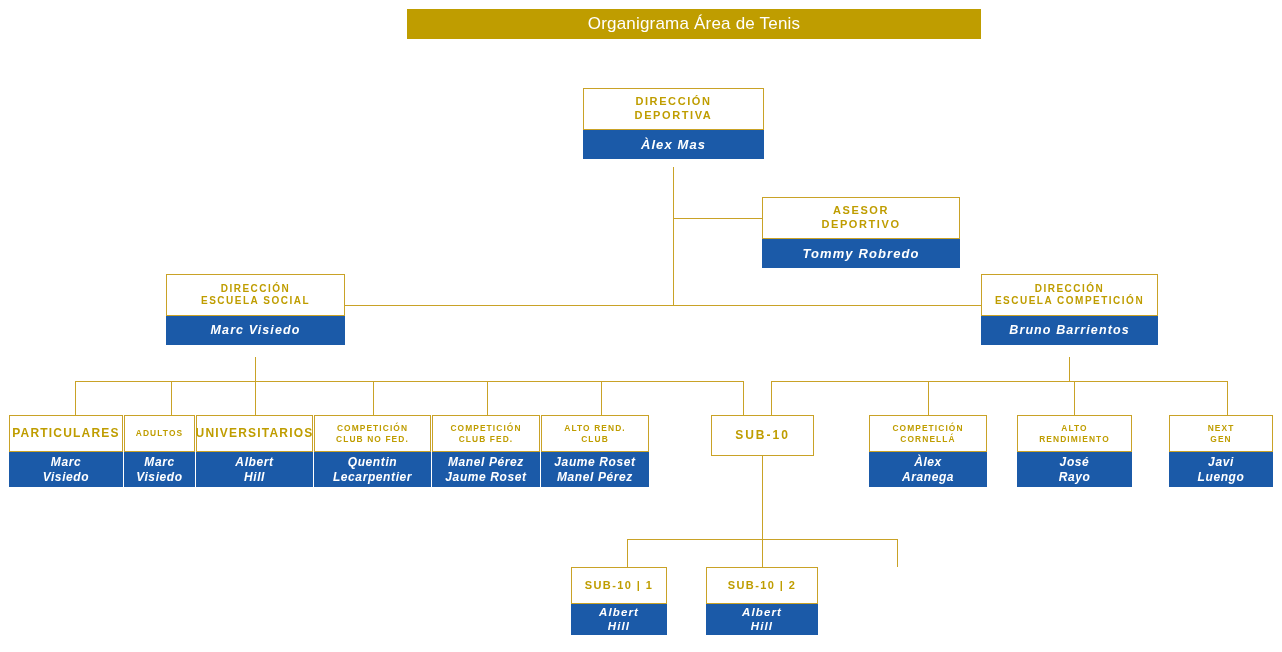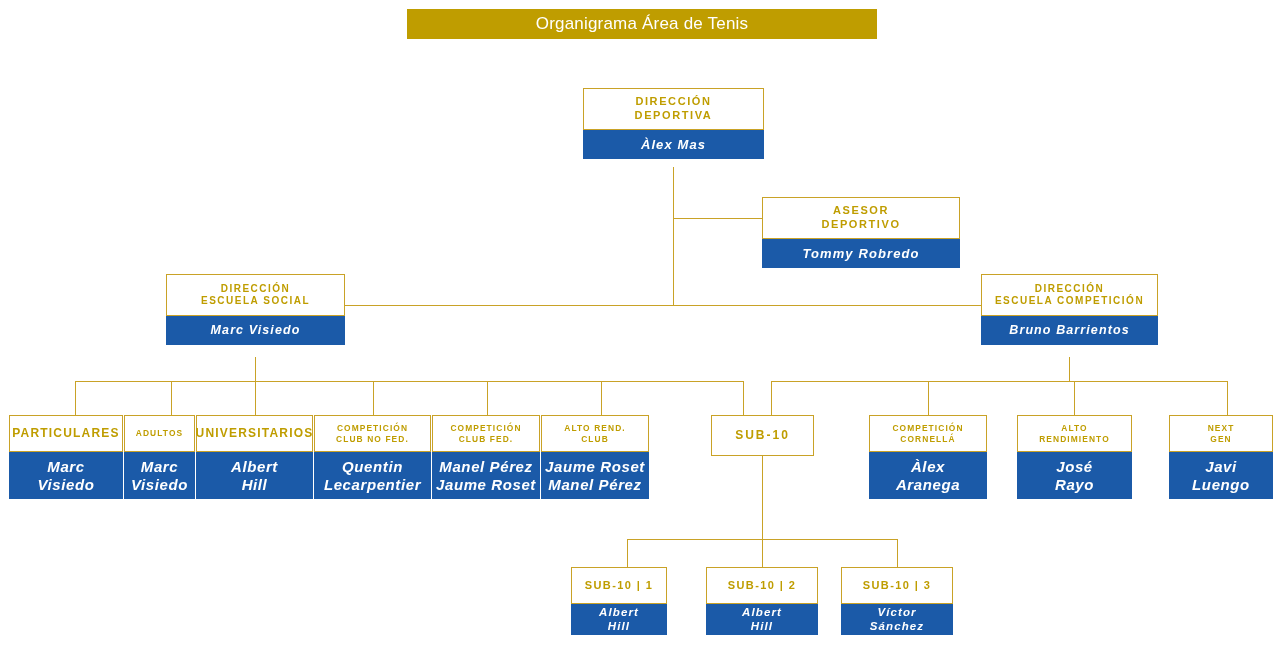--- a/index.html
+++ b/index.html
@@ -18,21 +18,21 @@
     width: 1282px;
     height: 652px;
     background: #ffffff;
   }
 
   
   .title-banner {
     position: absolute;
     left: 407px;
     top: 9px;
-    width: 470px;
+    width: 574px;
     height: 30px;
     background: #bf9d00;
     color: #ffffff;
     font-size: 17px;
     line-height: 30px;
     text-align: center;
     letter-spacing: 0.2px;
     white-space: nowrap;
   }
 
@@ -77,21 +77,21 @@
   .node-head span, .node-name span { display: block; white-space: pre-line; }
 
   
   .lvl1 .node-head { font-size: 11px; height: 42px; }
   .lvl1 .node-name { font-size: 13px; height: 29px; }
 
   .lvl2 .node-head { font-size: 10px; height: 42px; letter-spacing: 1.5px; }
   .lvl2 .node-name { font-size: 12.5px; height: 29px; }
 
   .leaf .node-head { font-size: 9px; height: 37px; letter-spacing: 1.4px; }
-  .leaf .node-name { font-size: 15px; height: 47px; letter-spacing: 0.6px; }
+  .leaf .node-name { font-size: 12px; height: 35px; letter-spacing: 0.6px; }
 
   .tiny .node-head { font-size: 12px; letter-spacing: 1.2px; }
   .small .node-head { font-size: 8.4px; letter-spacing: 1.1px; }
 
   .sub10 .node-head { font-size: 12px; height: 41px; letter-spacing: 2px; text-align: center; }
   .sub10c .node-head { font-size: 11px; height: 37px; letter-spacing: 1.4px; }
   .sub10c .node-name { font-size: 11.5px; height: 31px; }
 </style>
 </head>
 <body>
@@ -286,23 +286,14 @@
   <div class="node sub10c" style="left:706px; top:567px; width:112px;">
     <div class="node-head">
         <span>SUB-10 | 2</span>
       </div>
     <div class="node-name">
         <span>Albert
 Hill</span>
       </div>
   </div>
 
-  <div class="node sub10c" style="left:841px; top:567px; width:112px;">
-    <div class="node-head">
-        <span>SUB-10 | 3</span>
-      </div>
-    <div class="node-name">
-        <span>Víctor
-Sánchez</span>
-      </div>
-  </div>
 
 </div>
 
 </body></html>

